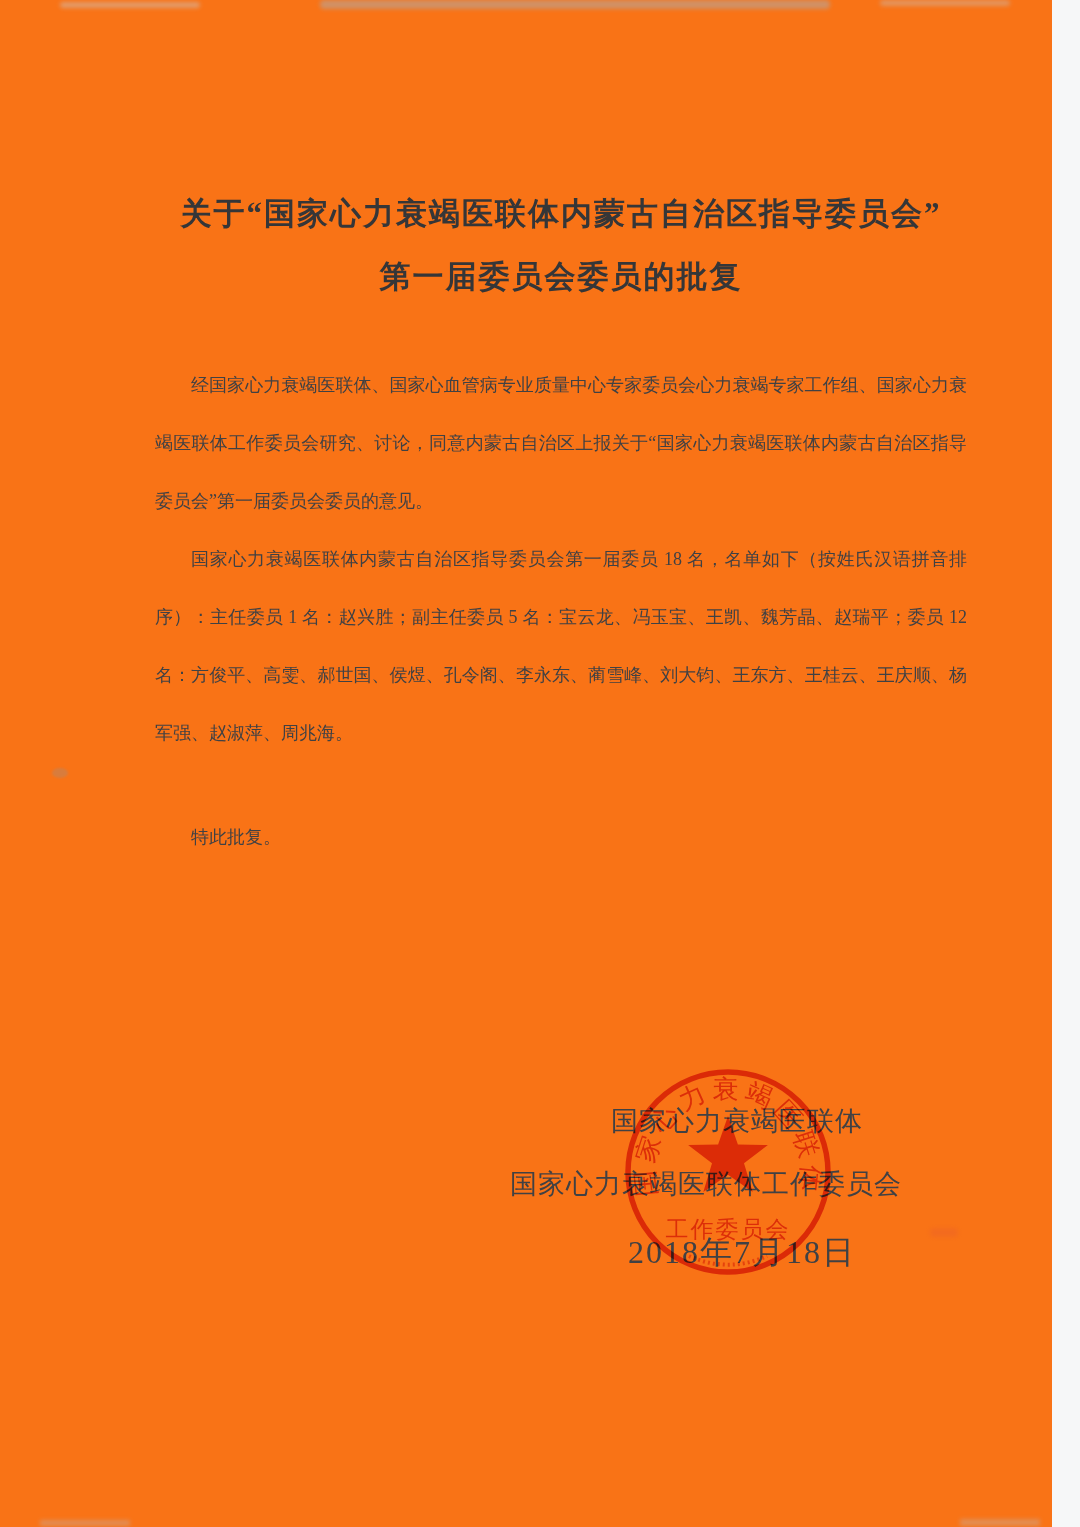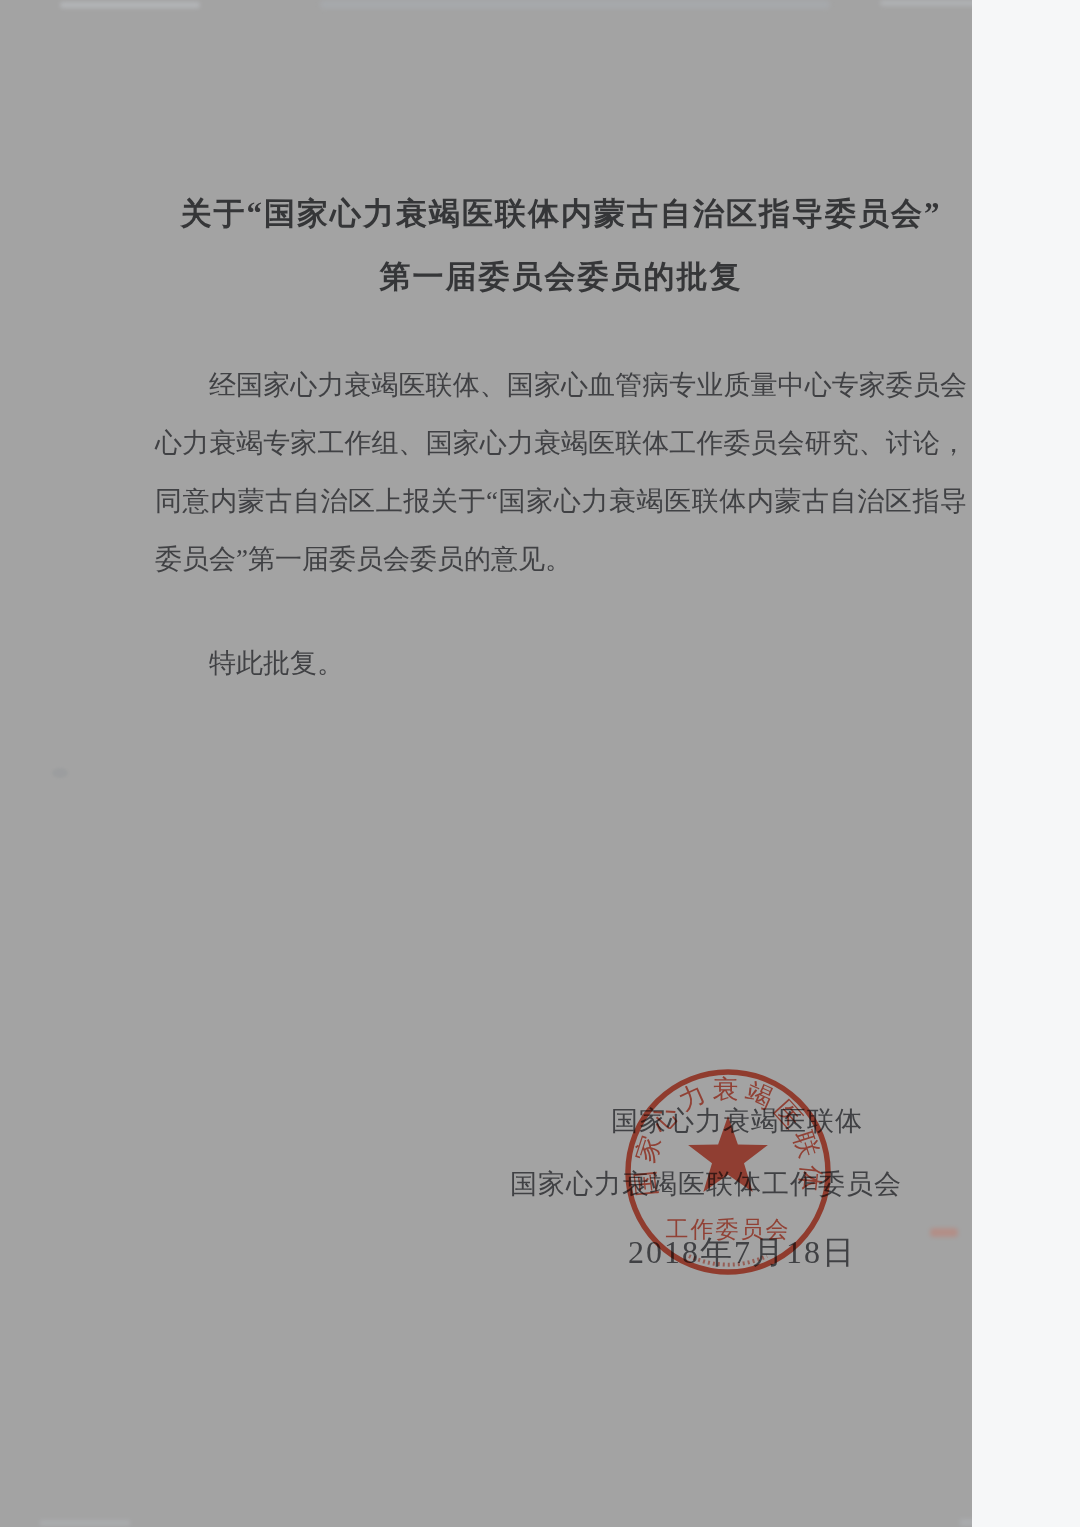--- a/index.html
+++ b/index.html
@@ -3,22 +3,22 @@
 <meta charset="utf-8">
 <style>
   html,body { margin:0; padding:0; }
   body {
     width:1080px; height:1527px;
     background:#f6f7f8;
     font-family:"Liberation Serif","DejaVu Serif",serif;
   }
   .page {
     position:relative;
-    width:972px; height:1527px;
-    background:#a3a3a3;
+    width:1052px; height:1527px;
+    background:#f97316;
     overflow:hidden;
     text-decoration:underline;
   }
   
   .smudge { position:absolute; pointer-events:none; }
   .s1 { left:320px; top:0;    width:510px; height:9px;  background:#a9aeb4; opacity:.50; filter:blur(2px); border-radius:4px; }
   .s2 { left:60px;  top:2px;  width:140px; height:6px;  background:#c7ccd1; opacity:.45; filter:blur(2px); border-radius:3px; }
   .s3 { left:880px; top:0;    width:130px; height:6px;  background:#c2c7cc; opacity:.40; filter:blur(2px); border-radius:3px; }
   .s4 { left:52px;  top:768px; width:16px; height:10px; background:#8d9296; opacity:.30; filter:blur(1px); border-radius:50%; }
   .s5 { left:930px; top:1228px; width:28px; height:9px; background:#e05438; opacity:.25; filter:blur(2px); border-radius:4px; }
@@ -26,21 +26,21 @@
   .s7 { left:960px; top:1519px; width:80px; height:7px; background:#b9bec4; opacity:.35; filter:blur(2px); }
 
   .title {
     position:absolute; left:155px; top:182px; width:812px;
     text-align:center; font-weight:bold;
     font-size:31px; line-height:63px; letter-spacing:2px;
     color:#353638;
   }
   .body-text {
     position:absolute; left:155px; top:356px; width:812px;
-    font-size:27px; line-height:58px; color:#404144;
+    font-size:18px; line-height:58px; color:#404144;
     text-align:justify;
   }
   .body-text p { margin:0; text-indent:2em; }
   .body-text p.closing { margin-top:46px; }
 
   .sig-line {
     position:absolute; transform:translateX(-50%);
     font-size:27px; color:#404144; white-space:nowrap;
     letter-spacing:1px;
   }
@@ -66,20 +66,21 @@
   <div class="smudge s6"></div>
   <div class="smudge s7"></div>
 
   <div class="title">
     <div>关于“国家心力衰竭医联体内蒙古自治区指导委员会”</div>
     <div>第一届委员会委员的批复</div>
   </div>
 
   <div class="body-text">
     <p>经国家心力衰竭医联体、国家心血管病专业质量中心专家委员会心力衰竭专家工作组、国家心力衰竭医联体工作委员会研究、讨论，同意内蒙古自治区上报关于“国家心力衰竭医联体内蒙古自治区指导委员会”第一届委员会委员的意见。</p>
+    <p>国家心力衰竭医联体内蒙古自治区指导委员会第一届委员 18 名，名单如下（按姓氏汉语拼音排序）：主任委员 1 名：赵兴胜；副主任委员 5 名：宝云龙、冯玉宝、王凯、魏芳晶、赵瑞平；委员 12 名：方俊平、高雯、郝世国、侯煜、孔令阁、李永东、蔺雪峰、刘大钧、王东方、王桂云、王庆顺、杨军强、赵淑萍、周兆海。</p>
     <p class="closing">特此批复。</p>
   </div>
 
   <div class="sig-line" style="left:737px; top:1103px;">国家心力衰竭医联体</div>
   <div class="sig-line" style="left:706px; top:1166px;">国家心力衰竭医联体工作委员会</div>
   <div class="sig-line sig-date" style="left:742px; top:1231px;">2018年7月18日</div>
 
   <svg class="seal" width="270" height="270" viewBox="0 0 270 270">
     <defs>
       <path id="ringPath" d="M 65.5,160.3 A 74,74 0 1 1 204.5,160.3" fill="none"></path>

